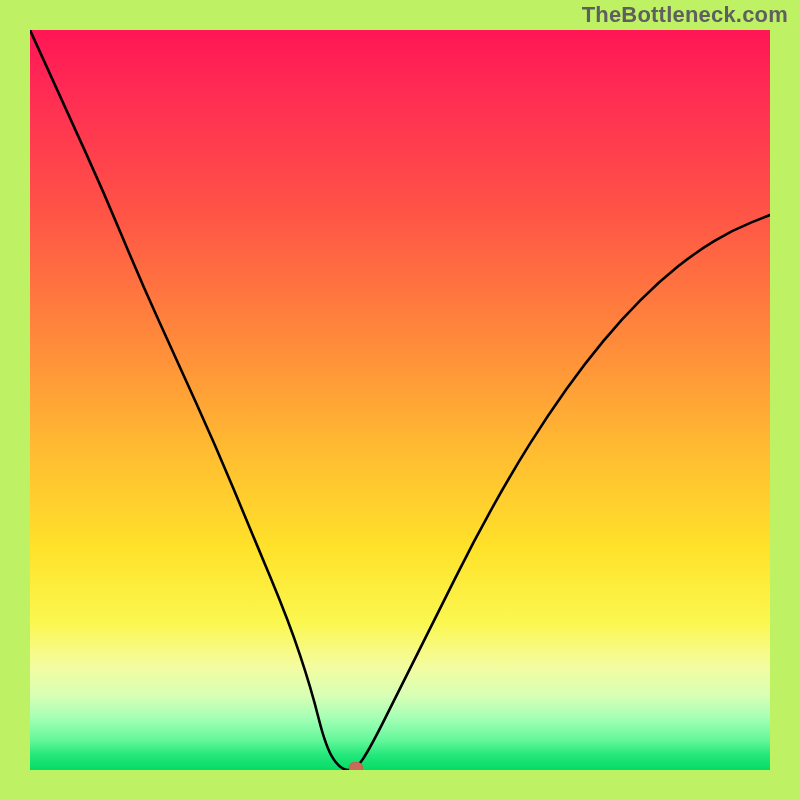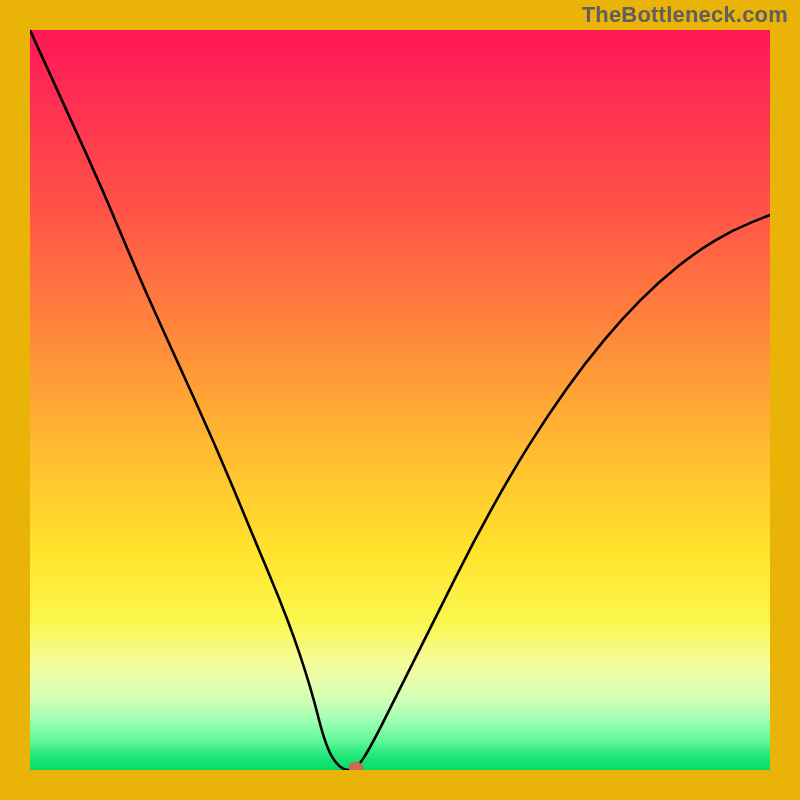--- a/index.html
+++ b/index.html
@@ -8,21 +8,21 @@
     width: 800px;
     height: 800px;
     overflow: hidden;
     background: #000;
     font-family: Arial, Helvetica, sans-serif;
   }
   .frame {
     position: relative;
     width: 800px;
     height: 800px;
-    background: #eab308;
+    background: #bef264;
   }
   .watermark {
     position: absolute;
     top: 2px;
     right: 12px;
     color: #5f5f5f;
     font-size: 22px;
     font-weight: 600;
     letter-spacing: 0.2px;
     z-index: 5;

